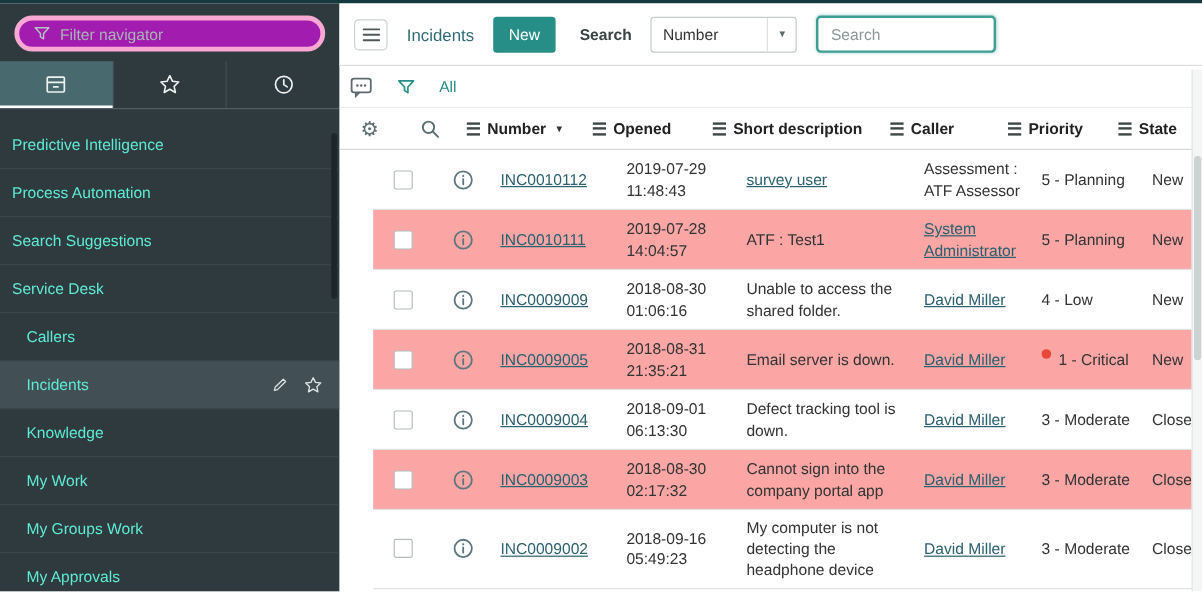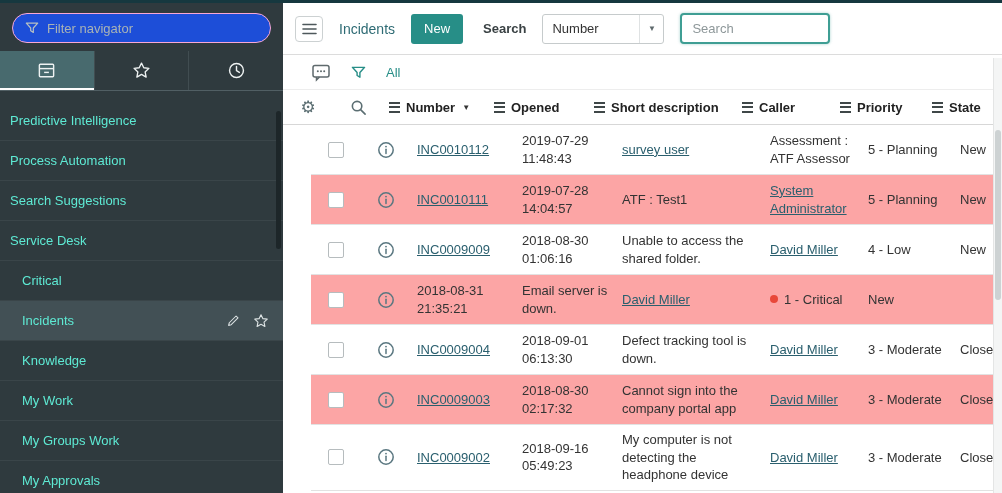--- a/index.html
+++ b/index.html
@@ -5,21 +5,21 @@
   * { box-sizing: border-box; margin: 0; padding: 0; }
   html, body { width: 1002px; height: 493px; overflow: hidden; }
   body { font-family: "Liberation Sans", "DejaVu Sans", sans-serif; font-size: 13px; color: #333; background: #fff; }
 
   .top-strip { height: 3px; width: 100%; background: #16383f; }
   .app { display: flex; height: 490px; }
 
   
   .sidebar { width: 283px; flex-shrink: 0; background: var(--sidebar-bg, #2f3a3e); color: #e6ebeb; display: flex; flex-direction: column; position: relative; }
   .filter-wrap { padding: 10px 12px 8px; }
-  .filter-box { display: flex; align-items: center; gap: 8px; height: 30px; background: #1d4ed8; border: 1px solid #f9a8d4; border-radius: 15px; padding: 0 12px; justify-content: space-between; }
+  .filter-box { display: flex; align-items: center; gap: 8px; height: 30px; background: #a21caf; border: 4px solid #f9a8d4; border-radius: 15px; padding: 0 12px; justify-content: space-between; }
   .filter-box svg { flex-shrink: 0; color: #b7c0c2; }
   .filter-box input { flex: 1; background: transparent; border: 0; outline: 0; color: #e6ebeb; font: inherit; min-width: 0; }
   .filter-box input::placeholder { color: #a9b3b5; }
 
   .nav-tabs { display: flex; height: 40px; border-bottom: 1px solid #515f64; }
   .tab { flex: 1; display: flex; align-items: center; justify-content: center; color: #eef2f2; border-right: 1px solid #414d51; cursor: pointer; }
   .tab:last-child { border-right: 0; }
   .tab.selected { background: #486a6e; box-shadow: inset 0 -2px 0 #fdfdfd; }
 
   .nav-list { flex: 1; overflow: hidden; margin-top: 10px; }
@@ -35,21 +35,21 @@
   .menu-btn { width: 28px; height: 26px; border: 1px solid #ccd1d2; border-radius: 4px; background: #fff; display: flex; align-items: center; justify-content: center; color: #4e585b; cursor: pointer; flex-shrink: 0; }
   .page-title { color: #2e6b74; font-size: 14px; white-space: nowrap; }
   .btn-new { background: var(--accent-teal, #278e87); color: #fff; border: 0; border-radius: 3px; height: 30px; padding: 0 13px; font: inherit; cursor: pointer; }
   .search-label { font-weight: 700; color: #3a4244; margin-left: 4px; white-space: nowrap; }
   .search-select { width: 122px; height: 30px; border: 1px solid #c6cbcc; border-radius: 3px; background: #fff; display: flex; align-items: center; cursor: pointer; flex-shrink: 0; }
   .sel-text { flex: 1; padding: 0 9px; color: #333; }
   .sel-caret { width: 24px; align-self: stretch; display: flex; align-items: center; justify-content: center; color: #5f6a6d; font-size: 8px; border-left: 1px solid #dfe2e3; }
   .search-input { width: 150px; height: 31px; border: 2px solid #3f9e94; border-radius: 4px; padding: 0 10px; font: inherit; color: #333; outline: none; box-shadow: 0 0 3px rgba(63,158,148,.45); }
   .search-input::placeholder { color: #8d9799; }
 
-  .list-toolbar { height: 34px; flex-shrink: 0; display: flex; align-items: center; padding-left: 28px; gap: 20px; }
+  .list-toolbar { height: 34px; flex-shrink: 0; display: flex; align-items: center; padding-left: 8px; gap: 20px; }
   .icon-btn { background: none; border: 0; padding: 0; cursor: pointer; display: flex; align-items: center; }
   .bubble-icon { color: #5f6a6d; }
   .funnel-teal { color: var(--accent-teal, #278e87); }
   .filter-all { color: var(--accent-teal, #278e87); cursor: pointer; }
 
   .lrow { display: grid; grid-template-columns: 50px 50px 105px 100px 148px 98px 92px minmax(0,1fr); align-items: center; }
   .header-row { height: 36px; flex-shrink: 0; border-top: 1px solid #ededed; border-bottom: 1px solid #d7d7d7; }
   .hicon { display: flex; justify-content: center; align-items: center; color: #5b6e72; cursor: pointer; }
   .gear-glyph { font-size: 17px; line-height: 1; }
   .hcell { display: flex; align-items: center; gap: 6px; padding: 0 6px; font-weight: 700; color: #222; cursor: pointer; white-space: nowrap; overflow: hidden; }
@@ -58,21 +58,21 @@
   .sort { font-size: 8px; color: #333; margin-left: 1px; }
 
   .list-body { flex: 1; overflow: hidden; padding-left: 28px; }
   .row { min-height: 50px; border-bottom: 1px solid #e2e2e2; background: #fff; }
   .row.alt { background: #fca5a5; }
   .cell { padding: 6px; line-height: 1.35; }
   .center { display: flex; justify-content: center; align-items: center; }
   .rowcheck { appearance: none; -webkit-appearance: none; width: 16px; height: 16px; border: 1px solid #b6bcbe; border-radius: 2px; background: #fff; cursor: pointer; }
   .info-icon { color: #5a7780; cursor: pointer; display: block; }
   a.link { color: var(--link, #2a5f6e); text-decoration: underline; cursor: pointer; }
-  .priority-cell { display: flex; align-items: center; gap: 6px; }
+  .priority-cell { display: flex; gap: 6px; }
   .dot { width: 8px; height: 8px; border-radius: 50%; background: var(--critical-red, #e8483a); display: none; flex-shrink: 0; }
 
   .list-scrollbar { position: absolute; top: 55px; right: 0; bottom: 0; width: 9px; background: #f4f5f5; border-left: 1px solid #e4e5e5; }
   .list-scrollbar .thumb { position: absolute; top: 72px; left: 1px; width: 6px; height: 170px; background: #cdd2d3; border-radius: 3px; }
 </style>
 </head>
 <body>
 
 <div class="top-strip"></div>
 
@@ -120,21 +120,21 @@
   </div>
         <div class="nav-item">
     <span class="nav-label">Search Suggestions</span>
 
   </div>
         <div class="nav-item">
     <span class="nav-label">Service Desk</span>
 
   </div>
         <div class="nav-item child">
-    <span class="nav-label">Critical</span>
+    <span class="nav-label">Callers</span>
 
   </div>
         <div class="nav-item child selected">
     <span class="nav-label">Incidents</span>
     <span class="item-actions">
       <svg width="15" height="15" viewBox="0 0 20 20" fill="none" stroke="currentColor" stroke-width="1.4" stroke-linejoin="round">
               <path d="M3.5 16.5l.9-3.5 9-9 2.6 2.6-9 9-3.5.9z"></path>
             </svg>
       <svg width="16" height="16" viewBox="0 0 20 20" fill="none" stroke="currentColor" stroke-width="1.4" stroke-linejoin="round">
               <path d="M10 2.2l2.4 4.9 5.4.6-4 3.8 1.1 5.4-4.9-2.8-4.9 2.8 1.1-5.4-4-3.8 5.4-.6z"></path>
@@ -327,20 +327,21 @@
     <div class="cell center">
       <input type="checkbox" class="rowcheck" style="">
     </div>
     <div class="cell center">
       <svg class="info-icon" width="18" height="18" viewBox="0 0 18 18" fill="none" stroke="currentColor" stroke-width="1.5">
               <circle cx="9" cy="9" r="7.2"></circle>
               <path d="M9 8.2v4.4" stroke-linecap="round"></path>
               <circle cx="9" cy="5.6" r="0.9" fill="currentColor" stroke="none"></circle>
             </svg>
     </div>
+    <div class="cell"><a class="link">INC0009005</a></div>
     <div class="cell">2018-08-31 21:35:21</div>
     <div class="cell">Email server is down.</div>
     <div class="cell"><a class="link">David Miller</a></div>
     <div class="cell priority-cell">
       <span class="dot" style="display: inline-block;"></span>
       <span>1 - Critical</span>
     </div>
     <div class="cell">New</div>
   </div>
         <div class="lrow row">

